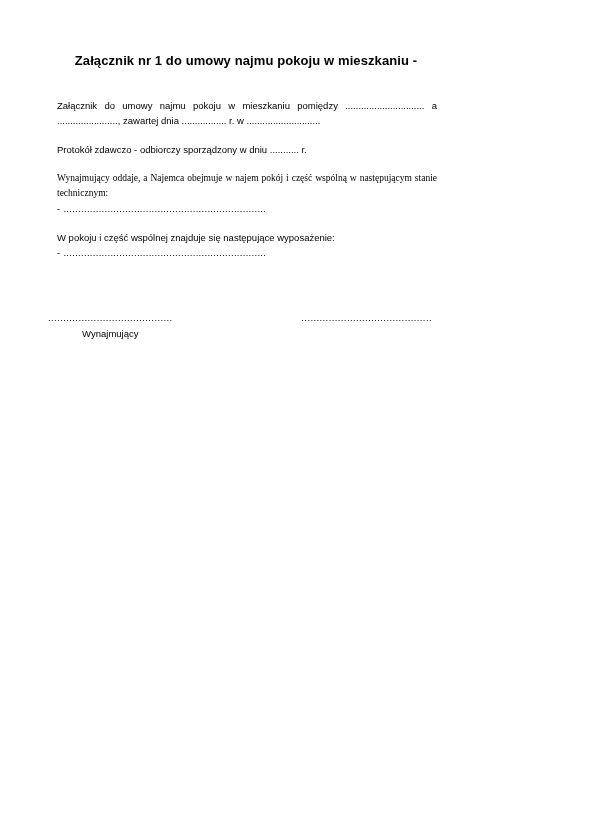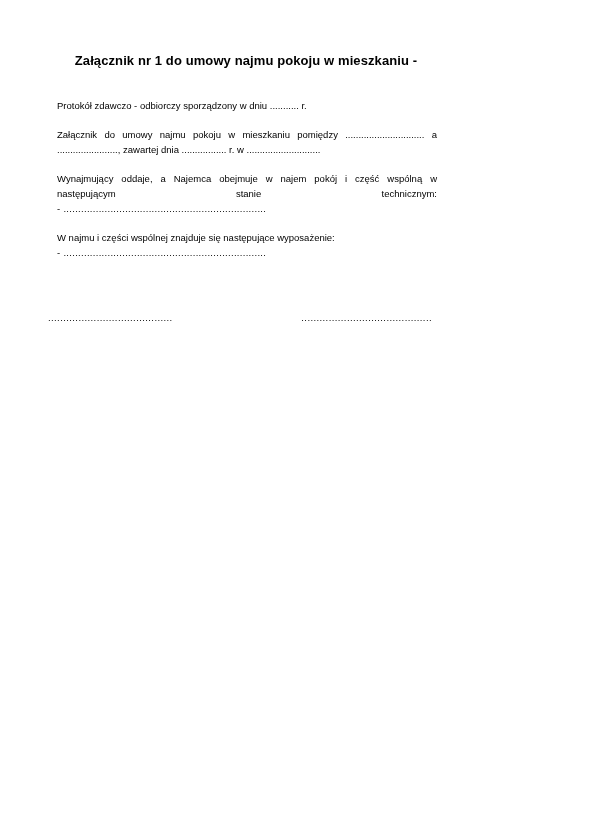--- a/index.html
+++ b/index.html
@@ -36,20 +36,21 @@
   }
   .para {
     margin: 0 0 14px 0;
   }
   .just {
     text-align: justify;
   }
   .force-just {
     text-align: justify;
     text-align-last: justify;
+    font-family: Liberation Serif, serif;
   }
   .item-line {
     display: block;
     white-space: nowrap;
     overflow: hidden;
     letter-spacing: 0.3px;
   }
   .sig-row {
     display: flex;
     justify-content: space-between;
@@ -75,38 +76,39 @@
 <body>
 
 <div class="page">
 
   <h1 class="title">
     <span class="title-line">Załącznik nr 1 do umowy najmu pokoju w mieszkaniu -</span>
   </h1>
 
   <div class="content">
 
+    <p class="para just">Załącznik do umowy najmu pokoju w mieszkaniu pomiędzy .............................. a ......................., zawartej dnia ................. r. w ............................</p>
+
     <p class="para">Protokół zdawczo - odbiorczy sporządzony w dniu ........... r.</p>
-
-    <p class="para just">Załącznik do umowy najmu pokoju w mieszkaniu pomiędzy .............................. a ......................., zawartej dnia ................. r. w ............................</p>
 
     <div class="para">
       <span class="force-just" style="display:block;">Wynajmujący oddaje, a Najemca obejmuje w najem pokój i część wspólną w następującym stanie technicznym:</span>
       <span class="item-line">- .....................................................................</span>
     </div>
 
     <div class="para">
-      <span style="display:block;">W najmu i części wspólnej znajduje się następujące wyposażenie:</span>
+      <span style="display:block;">W pokoju i część wspólnej znajduje się następujące wyposażenie:</span>
       <span class="item-line">- .....................................................................</span>
     </div>
 
   </div>
 
   <div class="sig-row">
     <div class="sig-col">
       <span class="sig-line">.........................................</span>
+      <span class="sig-label">Wynajmujący</span>
     </div>
     <div class="sig-col">
       <span class="sig-line">...........................................</span>
     </div>
   </div>
 
 </div>
 
 </body></html>

